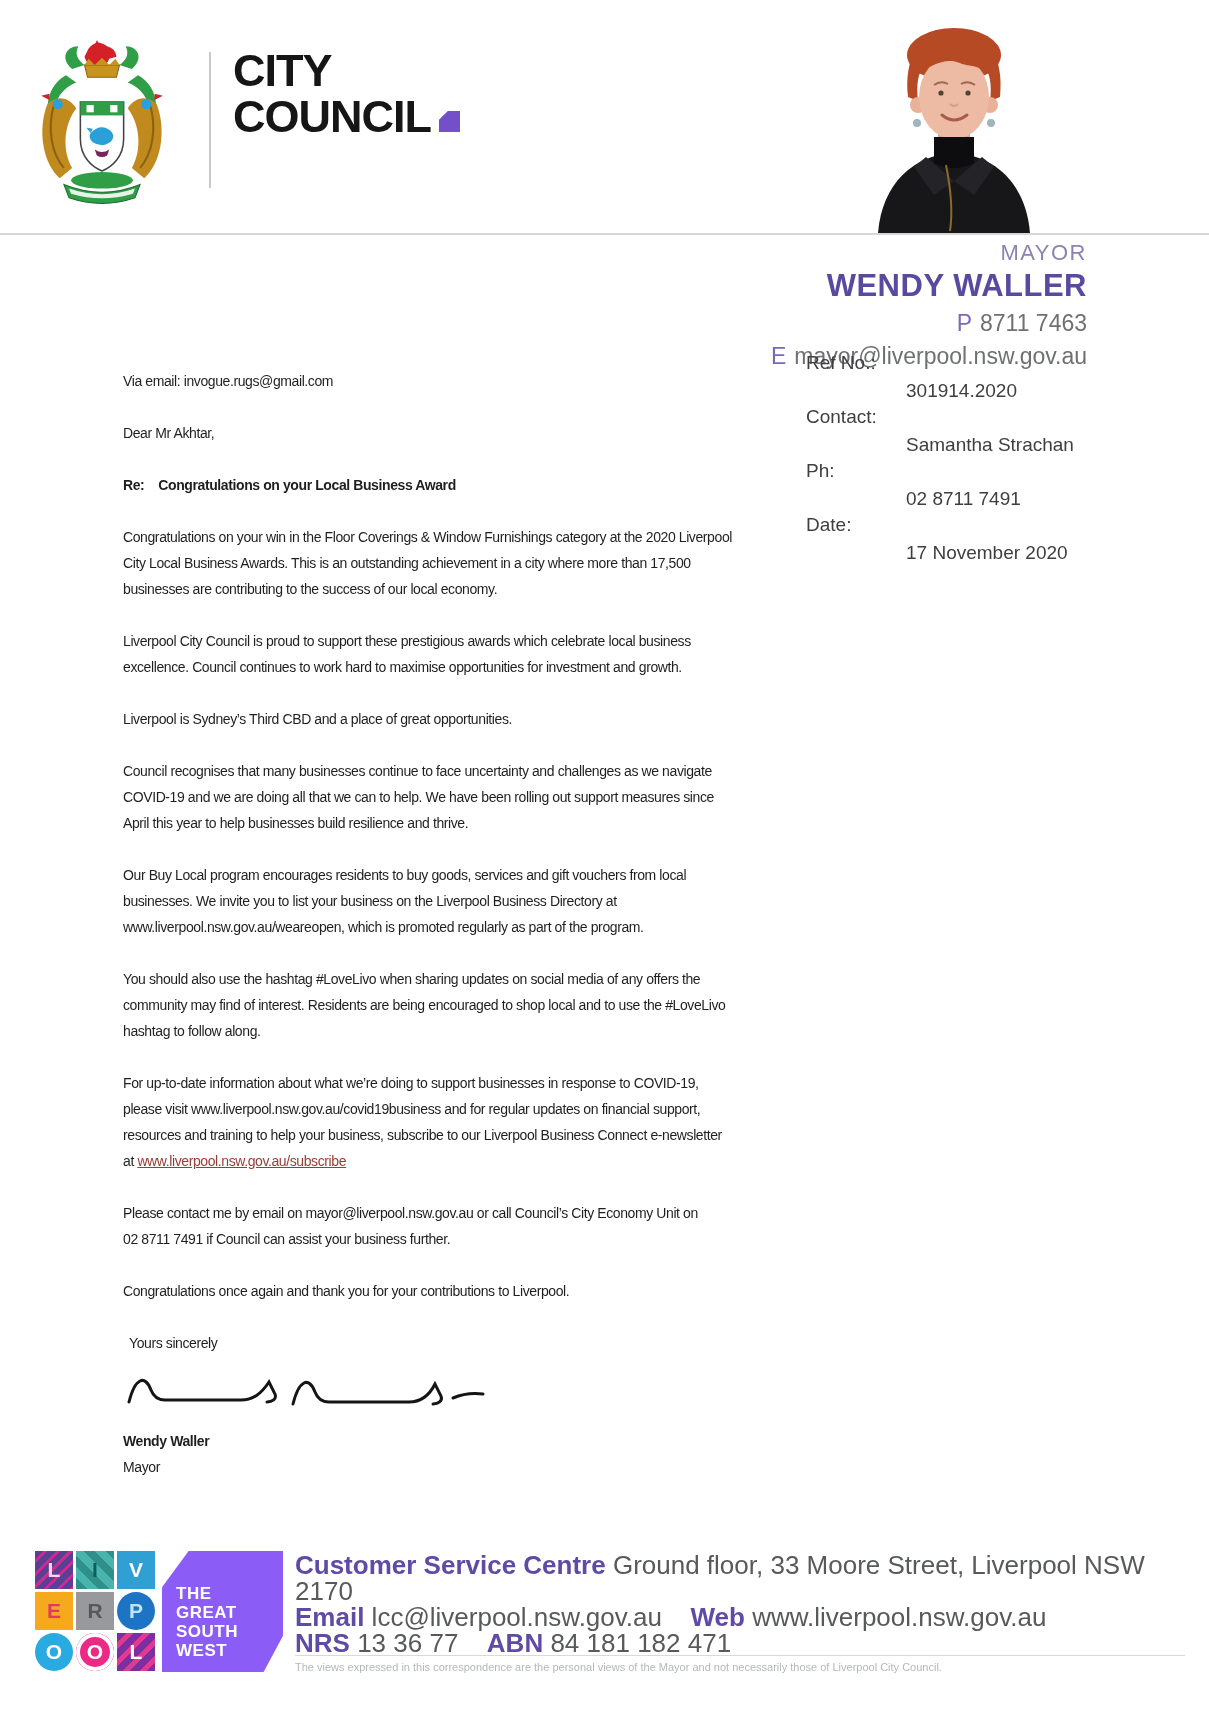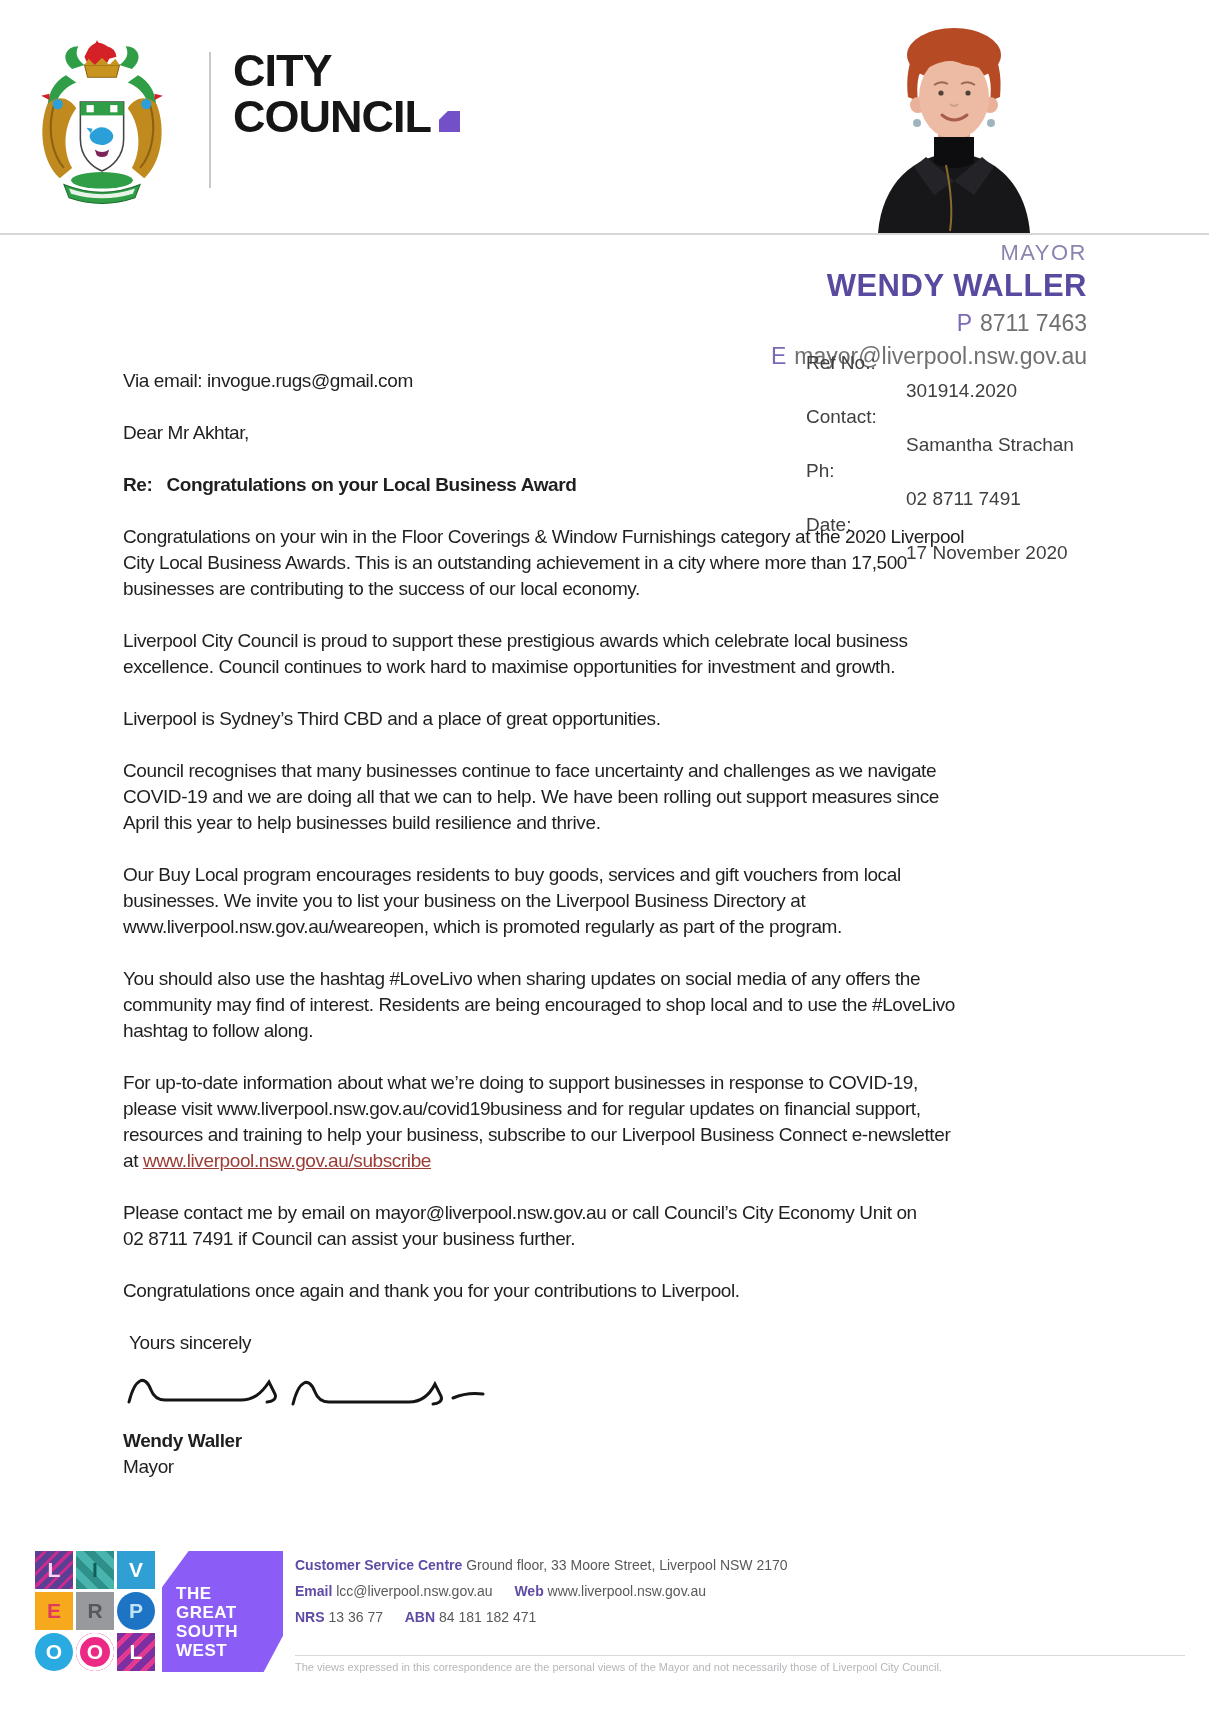--- a/index.html
+++ b/index.html
@@ -23,21 +23,21 @@
   .contact-line{font-size:23px;color:#6f7072;margin-top:6px;text-align:right;}
   .contact-line:first-of-type{margin-top:18px;}
   .contact-prefix{color:#7d68b6;margin-right:8px;}
 
   .ref-block{position:absolute;left:806px;top:350px;font-size:19px;color:#3f3f41;line-height:26px;}
   .ref-row{display:flex;}
   .ref-label{width:100px;}
   .ref-value{white-space:nowrap;margin-top:28px;}
 
   
-  .letter{position:absolute;left:123px;top:368px;width:980px;font-size:19px;line-height:26px;
+  .letter{position:absolute;left:123px;top:368px;width:980px;font-size:14px;line-height:26px;
           letter-spacing:-0.4px;color:#1f1f1f;}
   .letter .para{margin:0 0 26px 0;white-space:pre-line;}
   .subject{font-weight:bold;margin:0 0 26px 0;}
   .subject .subject-text{margin-left:14px;margin-top:9px;}
   .letter a{color:#9b3b35;text-decoration:underline;}
   .closing{margin:0 0 6px 0;padding-left:6px;}
   .signature-wrap{height:58px;margin:2px 0 8px 0;}
   .signatory-name{font-weight:bold;}
 
   
@@ -53,21 +53,21 @@
   .t5{background:#97999c;color:#55585c;}
   .t6{background:#1d74c4;color:#bfe3f7;}
   .t7{background:#29abe2;color:#fff;}
   .t8{background:#ec2a86;color:#fff;box-shadow:inset 0 0 0 4px #fff,inset 0 0 0 8px #ec2a86;}
   .t9{background:repeating-linear-gradient(135deg,#7c2fa0 0 7px,#e23a90 7px 12px);color:#fff;}
   .gsw{position:absolute;left:127px;top:0;width:121px;height:121px;background:#8b5cf6;
        clip-path:polygon(22% 0,100% 0,100% 70%,84% 100%,0 100%,0 30%);}
   .gsw-text{position:absolute;left:14px;top:33px;color:#fff;font-weight:bold;font-size:17px;
             line-height:19px;letter-spacing:0.5px;}
 
-  .footer-text{position:absolute;left:295px;top:1552px;width:900px;font-size:14px;line-height:26px;}
+  .footer-text{position:absolute;left:295px;top:1552px;width:900px;font-size:26px;line-height:26px;}
   .f-label{color:#5f4ba5;font-weight:bold;}
   .f-value{color:#58595b;}
   .f-gap{display:inline-block;width:14px;}
   .footer-sep{position:absolute;left:295px;top:1655px;width:890px;height:1px;background:#d9d9d9;}
   .disclaimer{position:absolute;left:295px;top:1661px;width:900px;font-size:11px;color:#b5b7ba;}
 </style>
 </head>
 <body>
 
 <div id="page">

